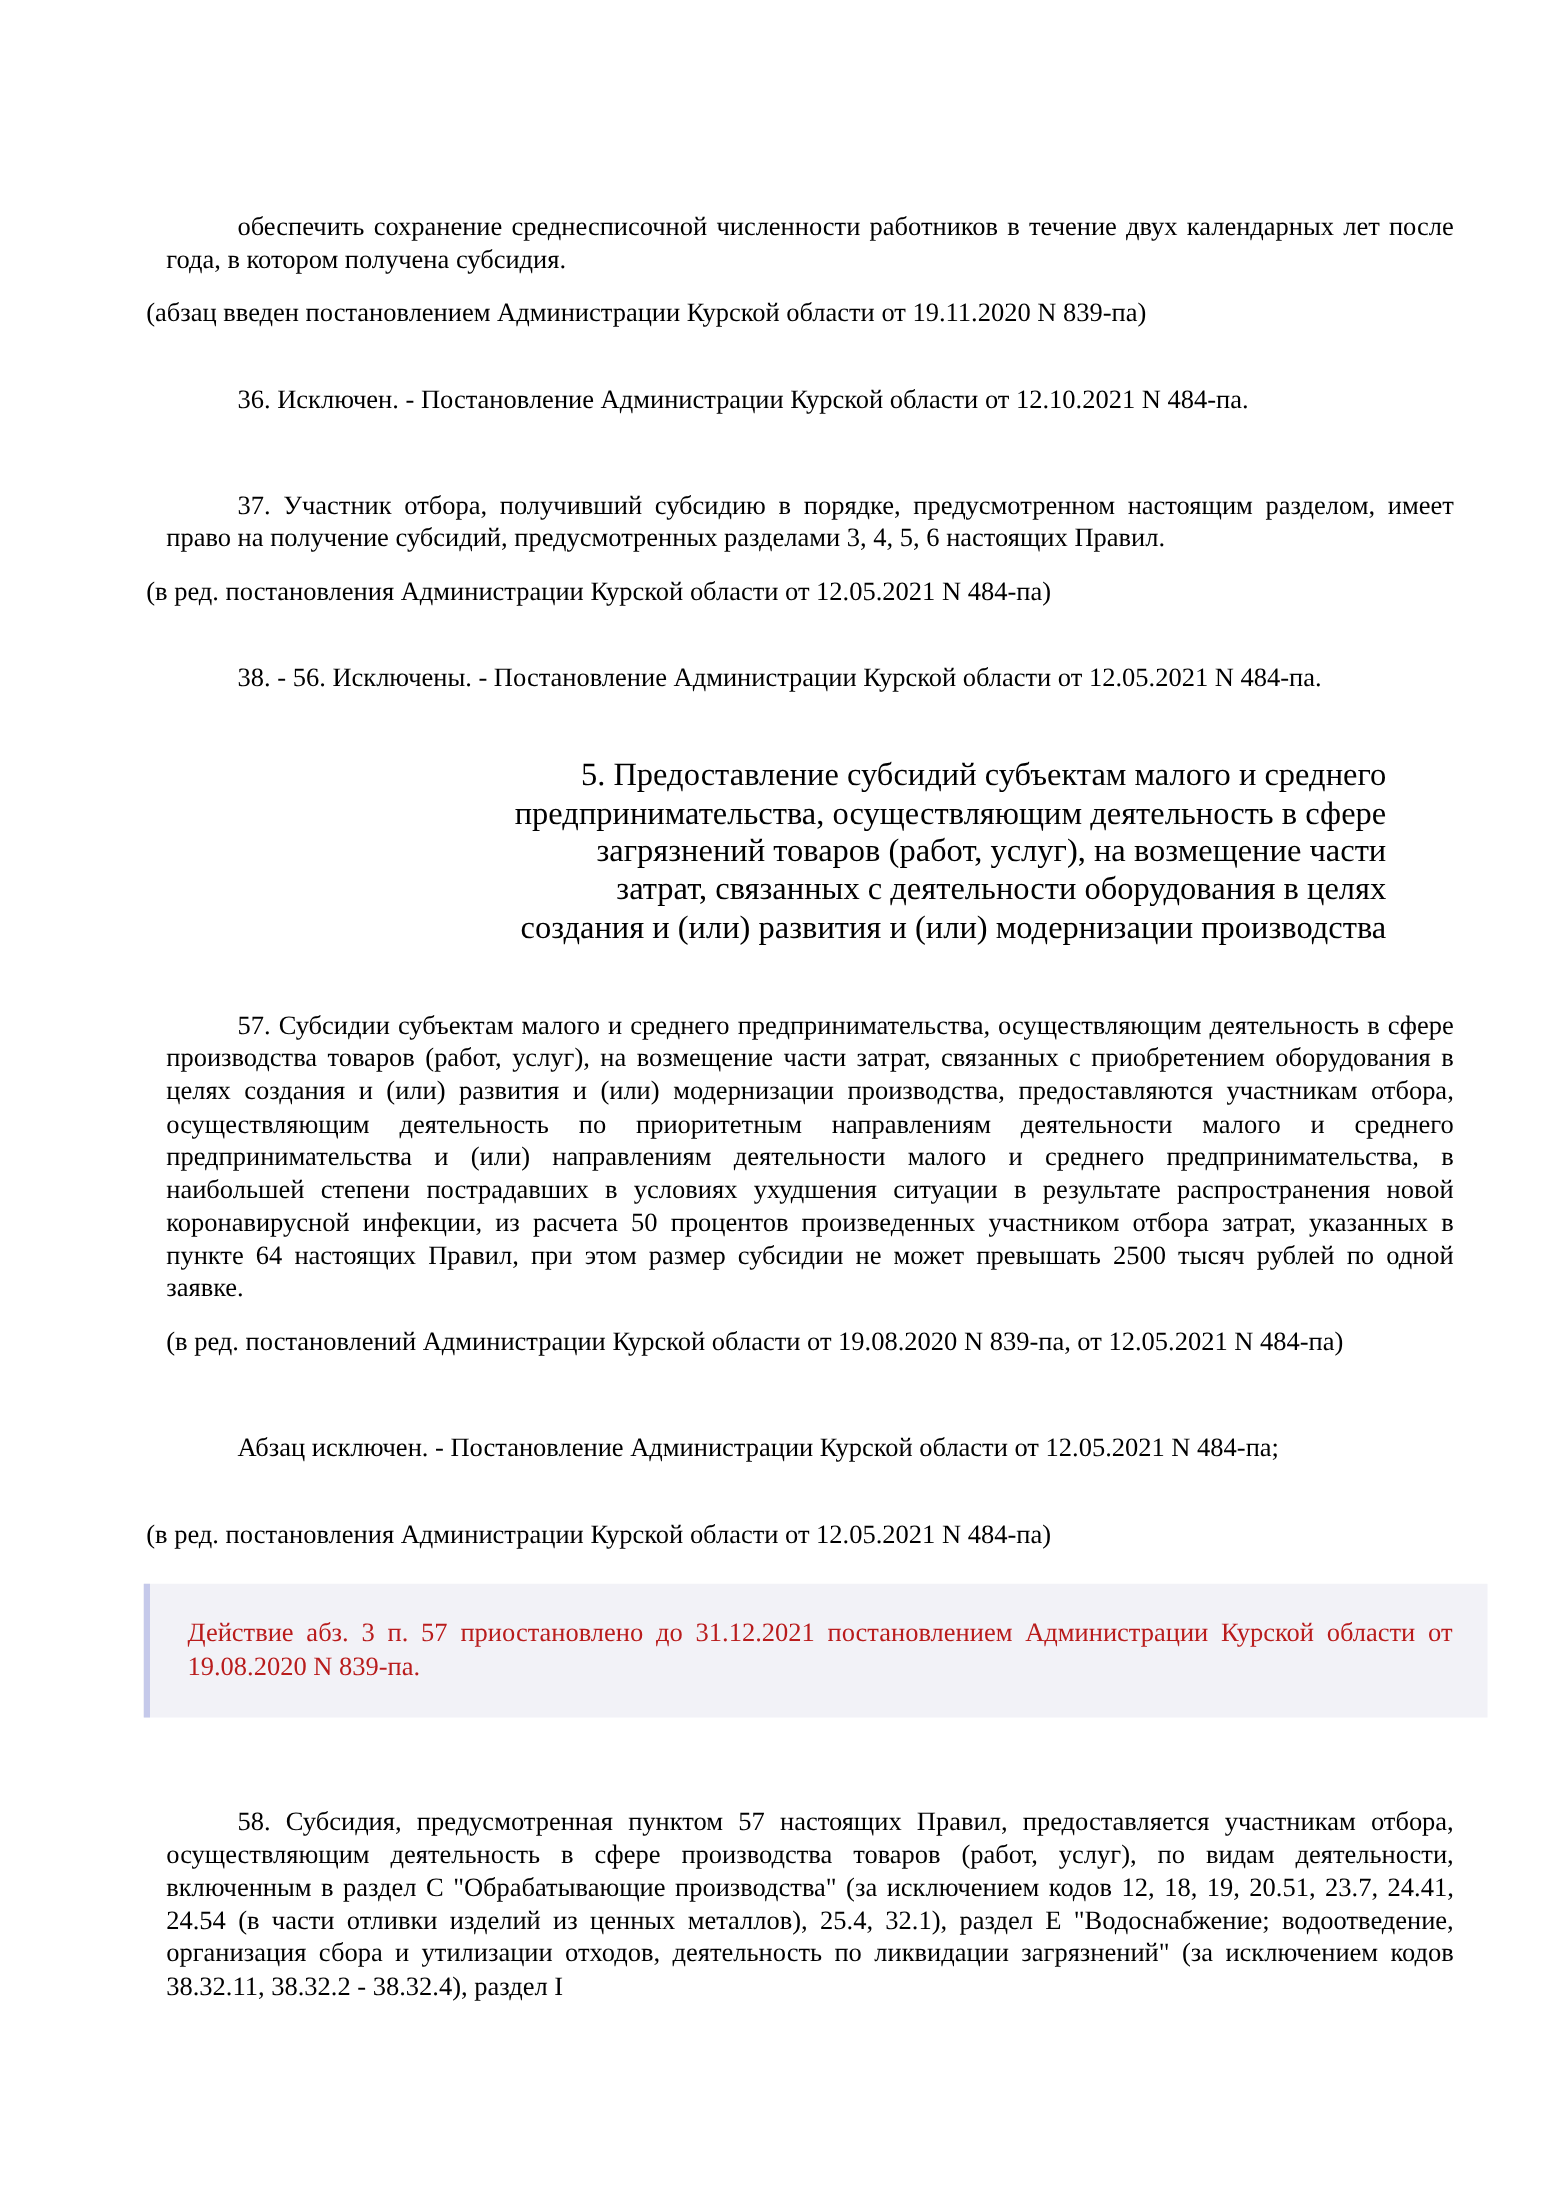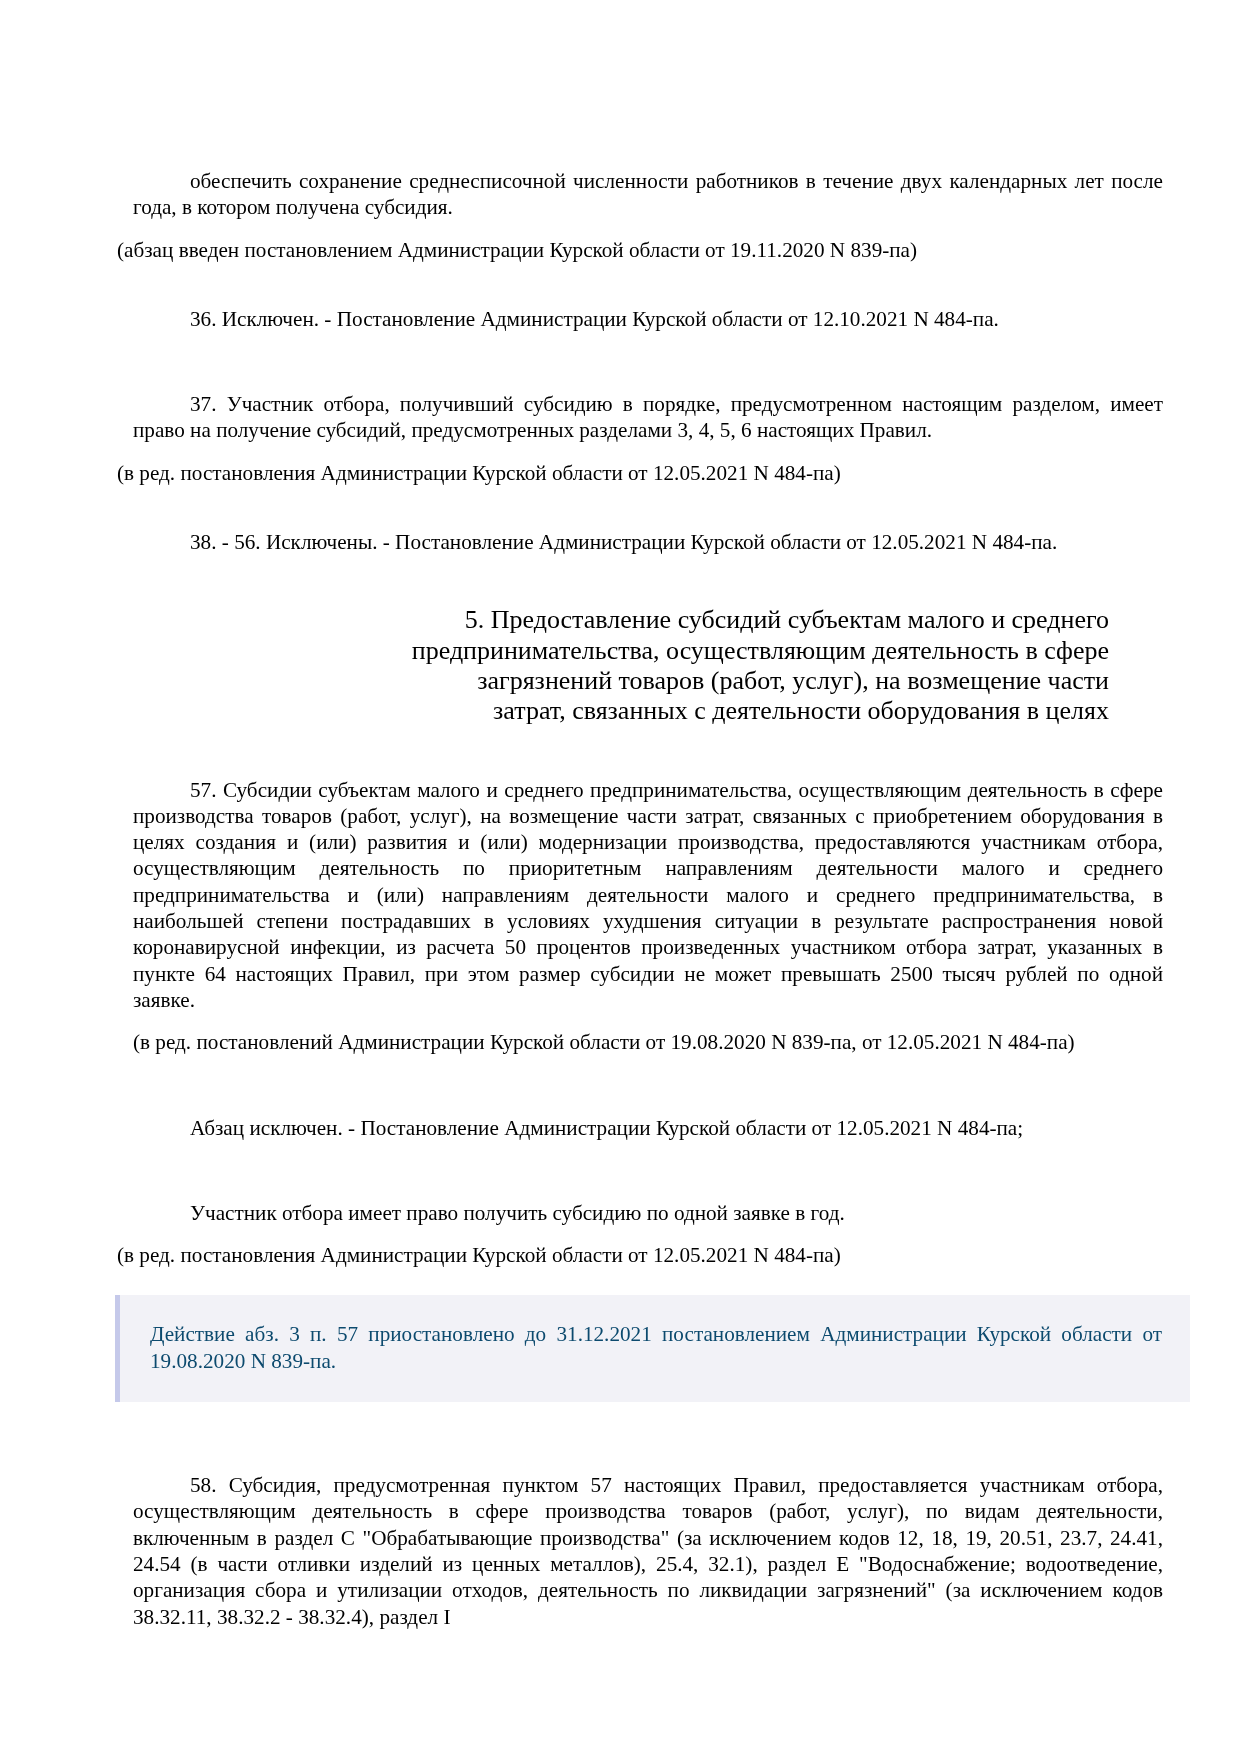--- a/index.html
+++ b/index.html
@@ -45,21 +45,21 @@
     }
     .note {
       background: #f2f2f7;
       border-left: 5px solid #c5c9ea;
       padding: 10px 12px 12px 14px;
       margin-left: -2px;
       width: 1044px;
       color: #2b2963;
     }
     .note .p {
-      color: #0c4a6e;
+      color: #b91c1c;
     }
   </style>
 </head>
 <body>
 
 <div class="page">
 
   <p class="p indent">обеспечить сохранение среднесписочной численности работников в течение двух календарных лет после года, в котором получена субсидия.</p>
   <p class="ref">(абзац введен постановлением Администрации Курской области от 19.11.2020 N 839-па)</p>
 
@@ -76,34 +76,34 @@
 
   <p class="p indent">38. - 56. Исключены. - Постановление Администрации Курской области от 12.05.2021 N 484-па.</p>
 
   <div class="gap-lg"></div>
 
   <div class="heading">
     <div>5. Предоставление субсидий субъектам малого и среднего</div>
     <div>предпринимательства, осуществляющим деятельность в сфере</div>
     <div>загрязнений товаров (работ, услуг), на возмещение части</div>
     <div>затрат, связанных с деятельности оборудования в целях</div>
+    <div>создания и (или) развития и (или) модернизации производства</div>
   </div>
 
   <div class="gap-lg"></div>
 
   <p class="p indent">57. Субсидии субъектам малого и среднего предпринимательства, осуществляющим деятельность в сфере производства товаров (работ, услуг), на возмещение части затрат, связанных с приобретением оборудования в целях создания и (или) развития и (или) модернизации производства, предоставляются участникам отбора, осуществляющим деятельность по приоритетным направлениям деятельности малого и среднего предпринимательства и (или) направлениям деятельности малого и среднего предпринимательства, в наибольшей степени пострадавших в условиях ухудшения ситуации в результате распространения новой коронавирусной инфекции, из расчета 50 процентов произведенных участником отбора затрат, указанных в пункте 64 настоящих Правил, при этом размер субсидии не может превышать 2500 тысяч рублей по одной заявке.</p>
   <p class="p">(в ред. постановлений Администрации Курской области от 19.08.2020 N 839-па, от 12.05.2021 N 484-па)</p>
 
   <div class="gap"></div>
 
   <p class="p indent">Абзац исключен. - Постановление Администрации Курской области от 12.05.2021 N 484-па;</p>
 
   <div class="gap"></div>
 
-  <p class="p indent">Участник отбора имеет право получить субсидию по одной заявке в год.</p>
   <p class="ref">(в ред. постановления Администрации Курской области от 12.05.2021 N 484-па)</p>
 
   <div class="gap"></div>
 
   <div class="note">
     <p class="p">Действие абз. 3 п. 57 приостановлено до 31.12.2021 постановлением Администрации Курской области от 19.08.2020 N 839-па.</p>
   </div>
 
   <div class="gap"></div>
 

